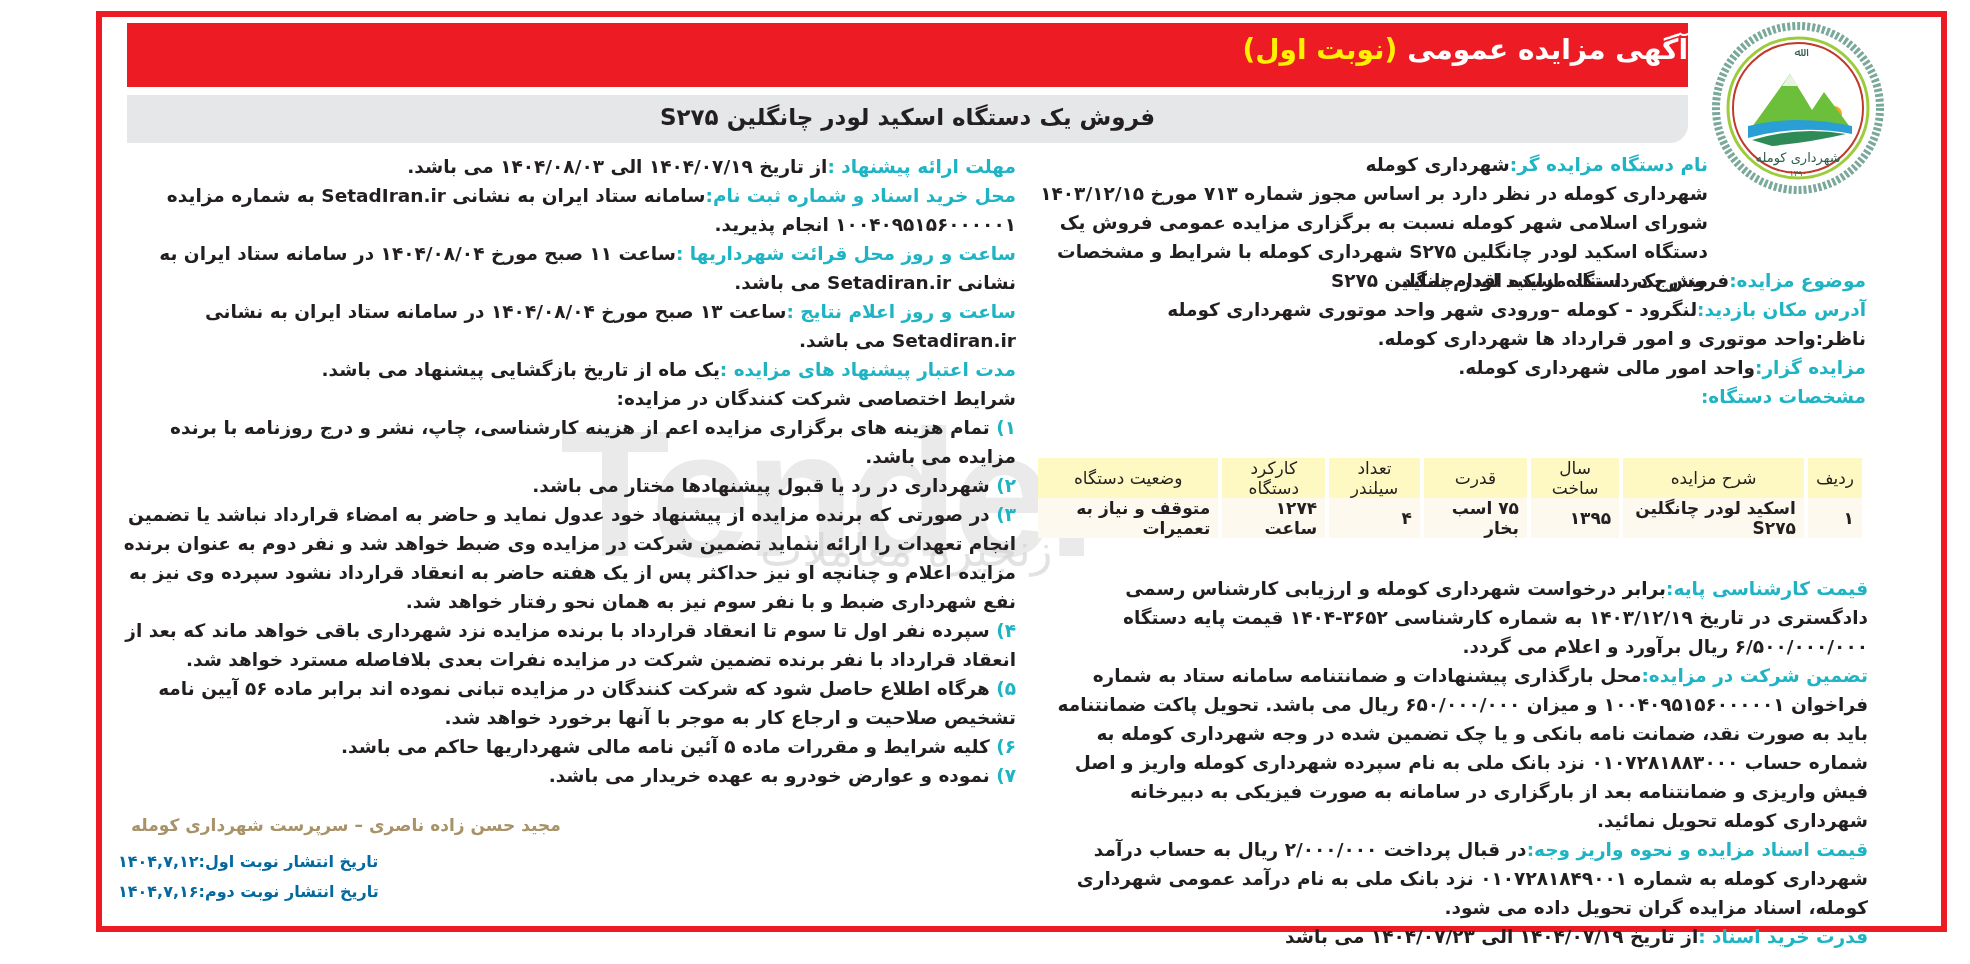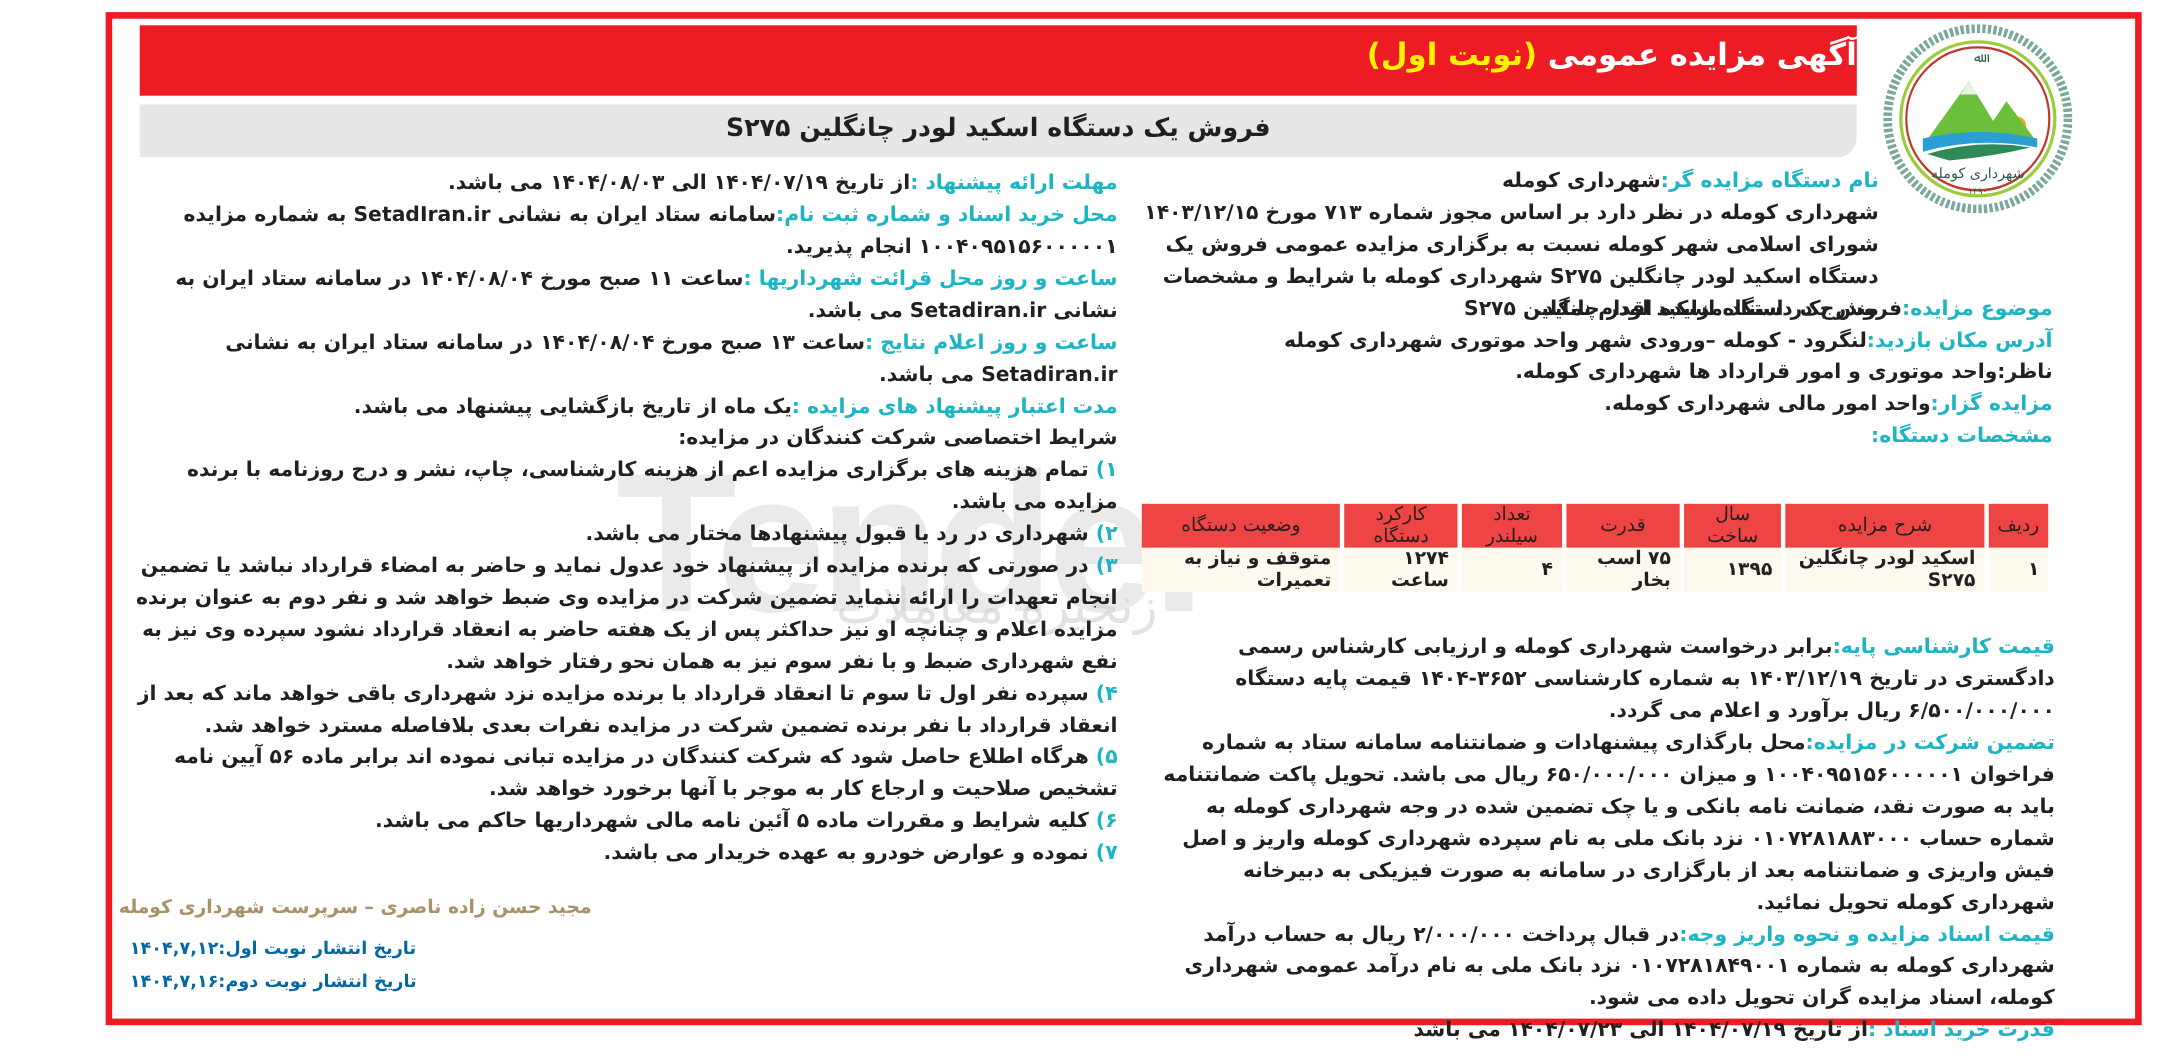--- a/index.html
+++ b/index.html
@@ -23,23 +23,23 @@
                 letter-spacing:22px; direction:rtl; pointer-events:none;margin-top:24px; }
   .col { position:absolute; direction:rtl; text-align:right; font-weight:bold; font-size:18.5px; line-height:29px; }
   .col-right { left:1036px; top:150px; width:672px; }
   .col-right.wide { left:1036px; width:830px; }
   .col-left { left:118px; top:152px; width:898px; }
   .lbl { color:#1fb4c4; }
   .p { margin:0; }
   .num { color:#1fb4c4; }
   table.spec { position:absolute; left:1034px; top:458px; width:832px; border-collapse:separate; border-spacing:4px 0;
                direction:rtl; font-weight:bold; font-size:17px; }
-  table.spec th { background:#ef4444; height:40px; font-weight:normal; color:#231f20; padding:0 8px; }
+  table.spec th { background:#fef9c3; height:40px; font-weight:normal; color:#231f20; padding:0 8px; }
   table.spec td { background:#fdf9ee; height:40px; text-align:right; padding:0 8px; }
-  .sig { position:absolute; left:108px; top:815px; direction:rtl; font-weight:bold; font-size:17px; color:#a89267; white-space:nowrap; }
+  .sig { position:absolute; left:131px; top:815px; direction:rtl; font-weight:bold; font-size:17px; color:#a89267; white-space:nowrap; }
   .pub { position:absolute; left:118px; direction:rtl; font-weight:bold; font-size:16px; color:#0369a1; white-space:nowrap; }
 </style>
 </head>
 <body>
 
 <div class="frame"></div>
 
 <div class="watermark">Tender</div>
 <div class="watermark2">زنجیره معاملات</div>
 

